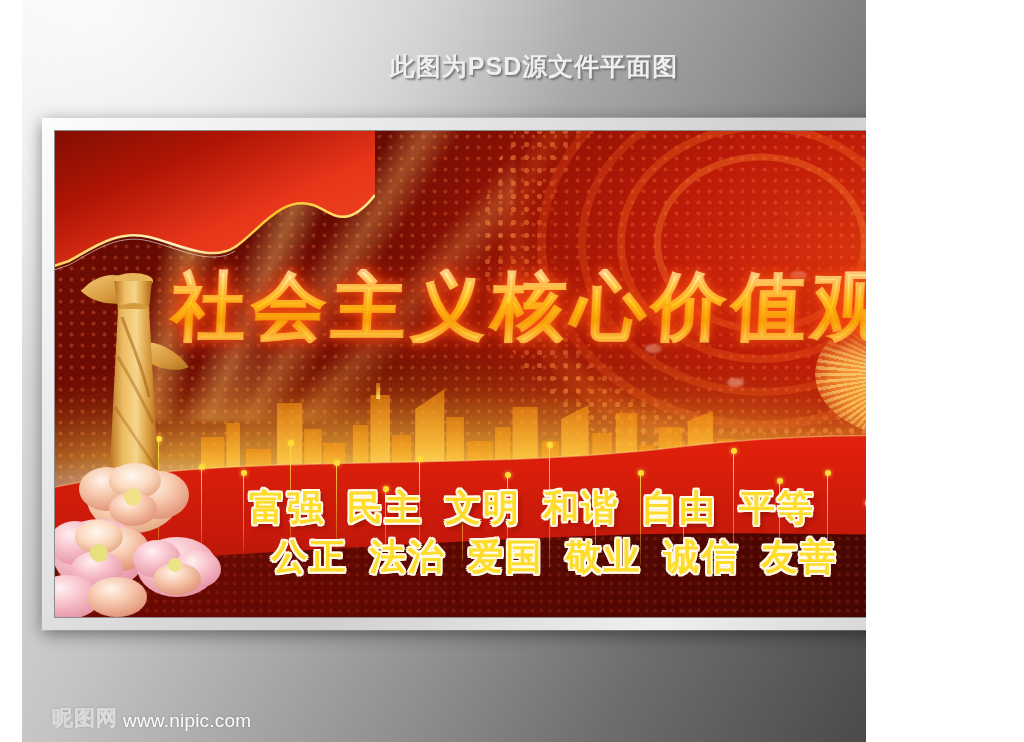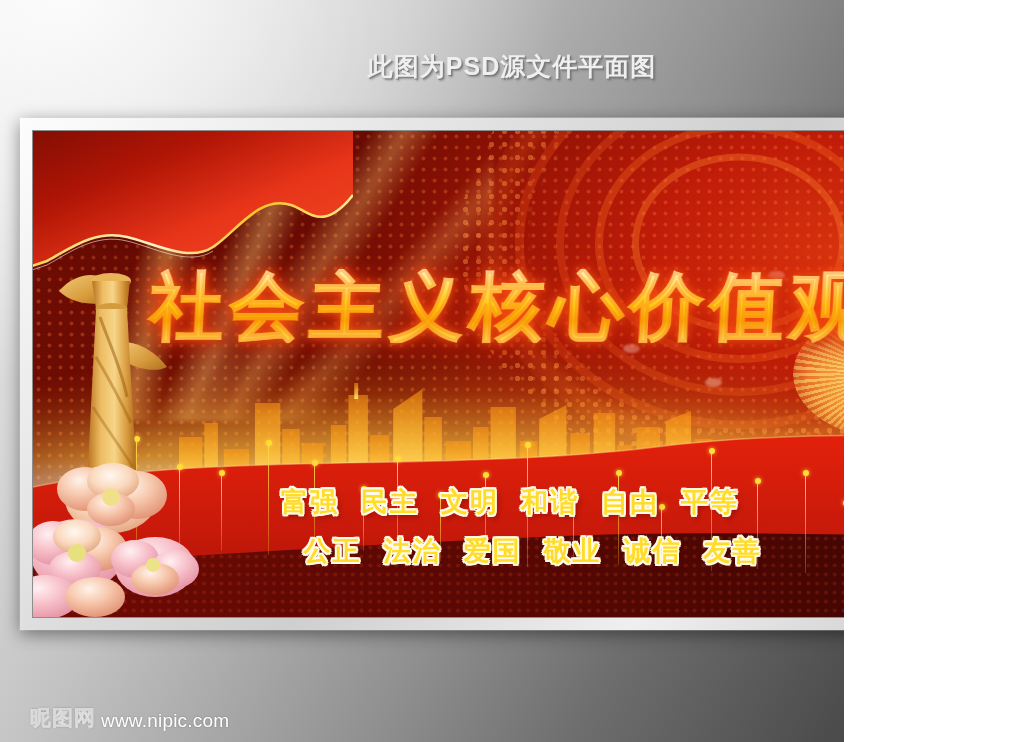--- a/index.html
+++ b/index.html
@@ -10,20 +10,21 @@
   }
 
   #stage {
     position: relative;
     width: 844px;
     height: 742px;
     background:
       radial-gradient(ellipse 900px 700px at 8% 0%, rgba(255,255,255,0.85) 0%, rgba(255,255,255,0.0) 55%),
       linear-gradient(118deg, #e9e9e9 0%, #d9d9d9 18%, #c3c3c3 34%, #a9a9a9 48%, #8f8f8f 62%, #6e6e6e 78%, #4a4a4a 100%);
     overflow: hidden;
+    margin-left: 22px;
   }
 
   
   #top-caption {
     position: absolute;
     top: 50px; left: 0; width: 1024px;
     text-align: center;
     font-size: 25px;
     font-weight: bold;
     letter-spacing: 1px;
@@ -205,21 +206,21 @@
     white-space: nowrap;
     transform: skewX(-3deg);
   }
 
   .slogan-row {
     position: absolute;
     left: 0; right: 0;
     text-align: center;
     white-space: nowrap;
     font-weight: bold;
-    font-size: 27px;
+    font-size: 36px;
     letter-spacing: 2px;
     color: #ffdb2a;
     text-shadow:
       -1.6px -1.6px 0 #fffbe8, 1.6px -1.6px 0 #fffbe8,
       -1.6px  1.6px 0 #fffbe8, 1.6px  1.6px 0 #fffbe8,
       0 -2px 0 #fffbe8, 0 2px 0 #fffbe8, -2px 0 0 #fffbe8, 2px 0 0 #fffbe8,
       3px 4px 5px rgba(90,5,0,0.55);
   }
   #slogan-row-1 { top: 353px; }
   #slogan-row-2 { top: 402px; padding-left: 45px; }

